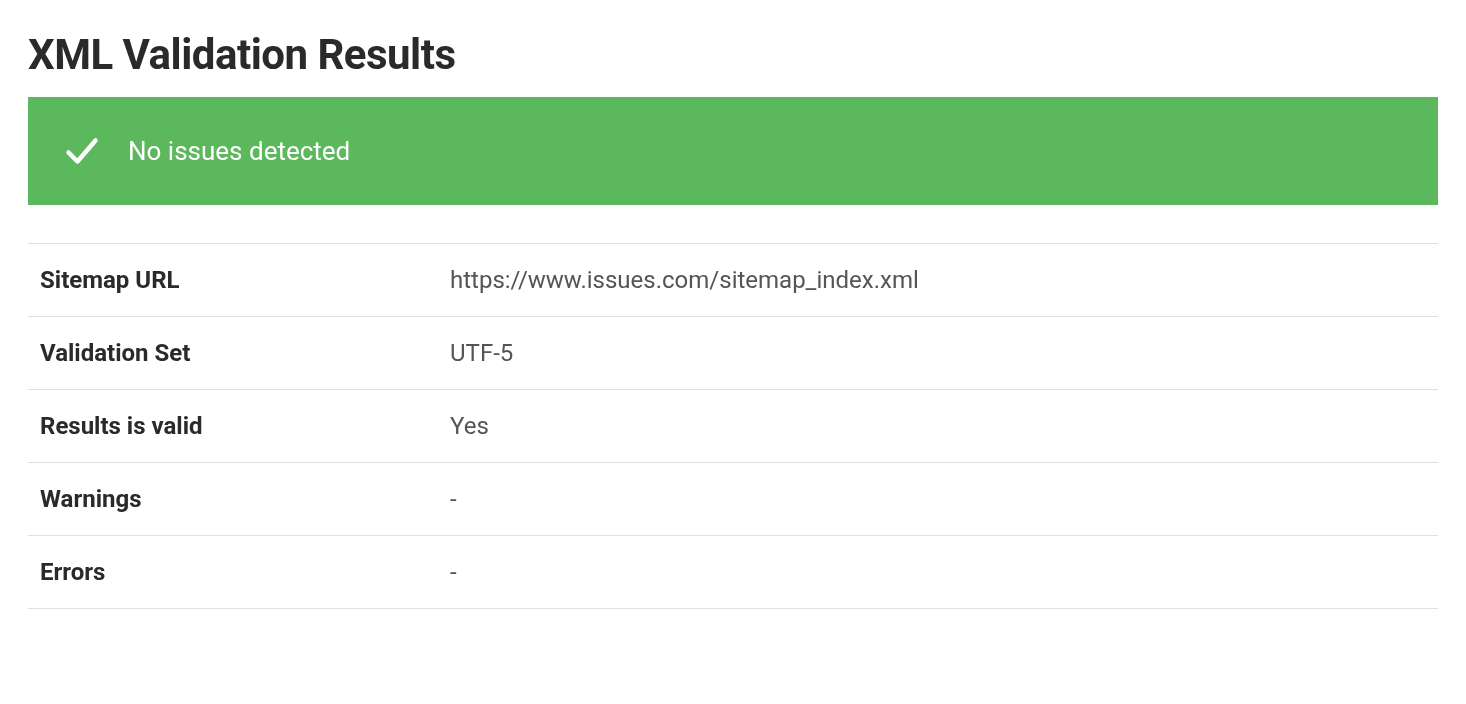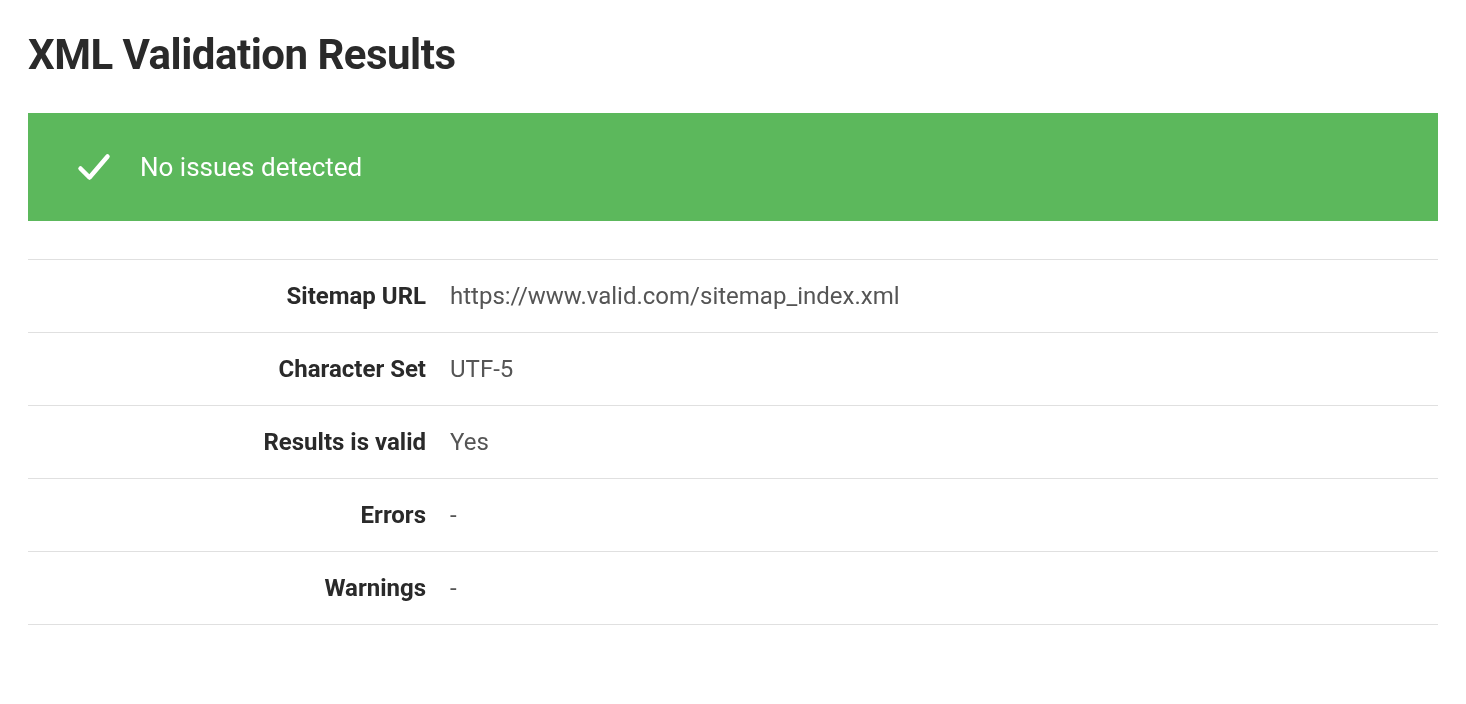--- a/index.html
+++ b/index.html
@@ -11,27 +11,27 @@
       font-family: -apple-system, BlinkMacSystemFont, "Segoe UI", Roboto, "Helvetica Neue", Arial, sans-serif;
       background: #ffffff;
       padding: 30px 28px;
       color: #2a2a2a;
       width: 1466px;
     }
     .page-title {
       font-size: 42px;
       font-weight: 700;
       color: #2a2a2a;
-      margin-bottom: 34px;
+      margin-bottom: 18px;
       letter-spacing: -0.5px;
     }
     .status-banner {
       background: #5cb85c;
       color: #ffffff;
-      padding: 36px 48px;
+      padding: 36px 36px;
       display: flex;
       align-items: center;
       gap: 28px;
       margin-bottom: 38px;
     }
     .checkmark-icon {
       width: 36px;
       height: 36px;
       flex-shrink: 0;
     }
@@ -56,21 +56,20 @@
     }
     .results-table td {
       padding: 22px 12px;
       font-size: 24px;
       vertical-align: middle;
     }
     .label-cell {
       font-weight: 700;
       color: #2a2a2a;
       width: 410px;
-      text-align: right;
     }
     .value-cell {
       font-weight: 400;
       color: #555555;
     }
   </style>
 </head>
 <body>
 
 <h1 class="page-title">XML Validation Results</h1>
@@ -81,32 +80,32 @@
       <polyline points="3 13 9 19 21 5"></polyline>
     </svg>
   </span>
   <span class="status-text">No issues detected</span>
 </div>
 
 <table class="results-table">
   <tbody>
     <tr>
       <td class="label-cell">Sitemap URL</td>
-      <td class="value-cell">https://www.valid.com/sitemap_index.xml</td>
+      <td class="value-cell">https://www.issues.com/sitemap_index.xml</td>
     </tr>
     <tr>
-      <td class="label-cell">Character Set</td>
+      <td class="label-cell">Validation Set</td>
       <td class="value-cell">UTF-5</td>
     </tr>
     <tr>
       <td class="label-cell">Results is valid</td>
       <td class="value-cell">Yes</td>
     </tr>
     <tr>
-      <td class="label-cell">Errors</td>
+      <td class="label-cell">Warnings</td>
       <td class="value-cell">-</td>
     </tr>
     <tr>
-      <td class="label-cell">Warnings</td>
+      <td class="label-cell">Errors</td>
       <td class="value-cell">-</td>
     </tr>
   </tbody>
 </table>
 
 </body></html>

